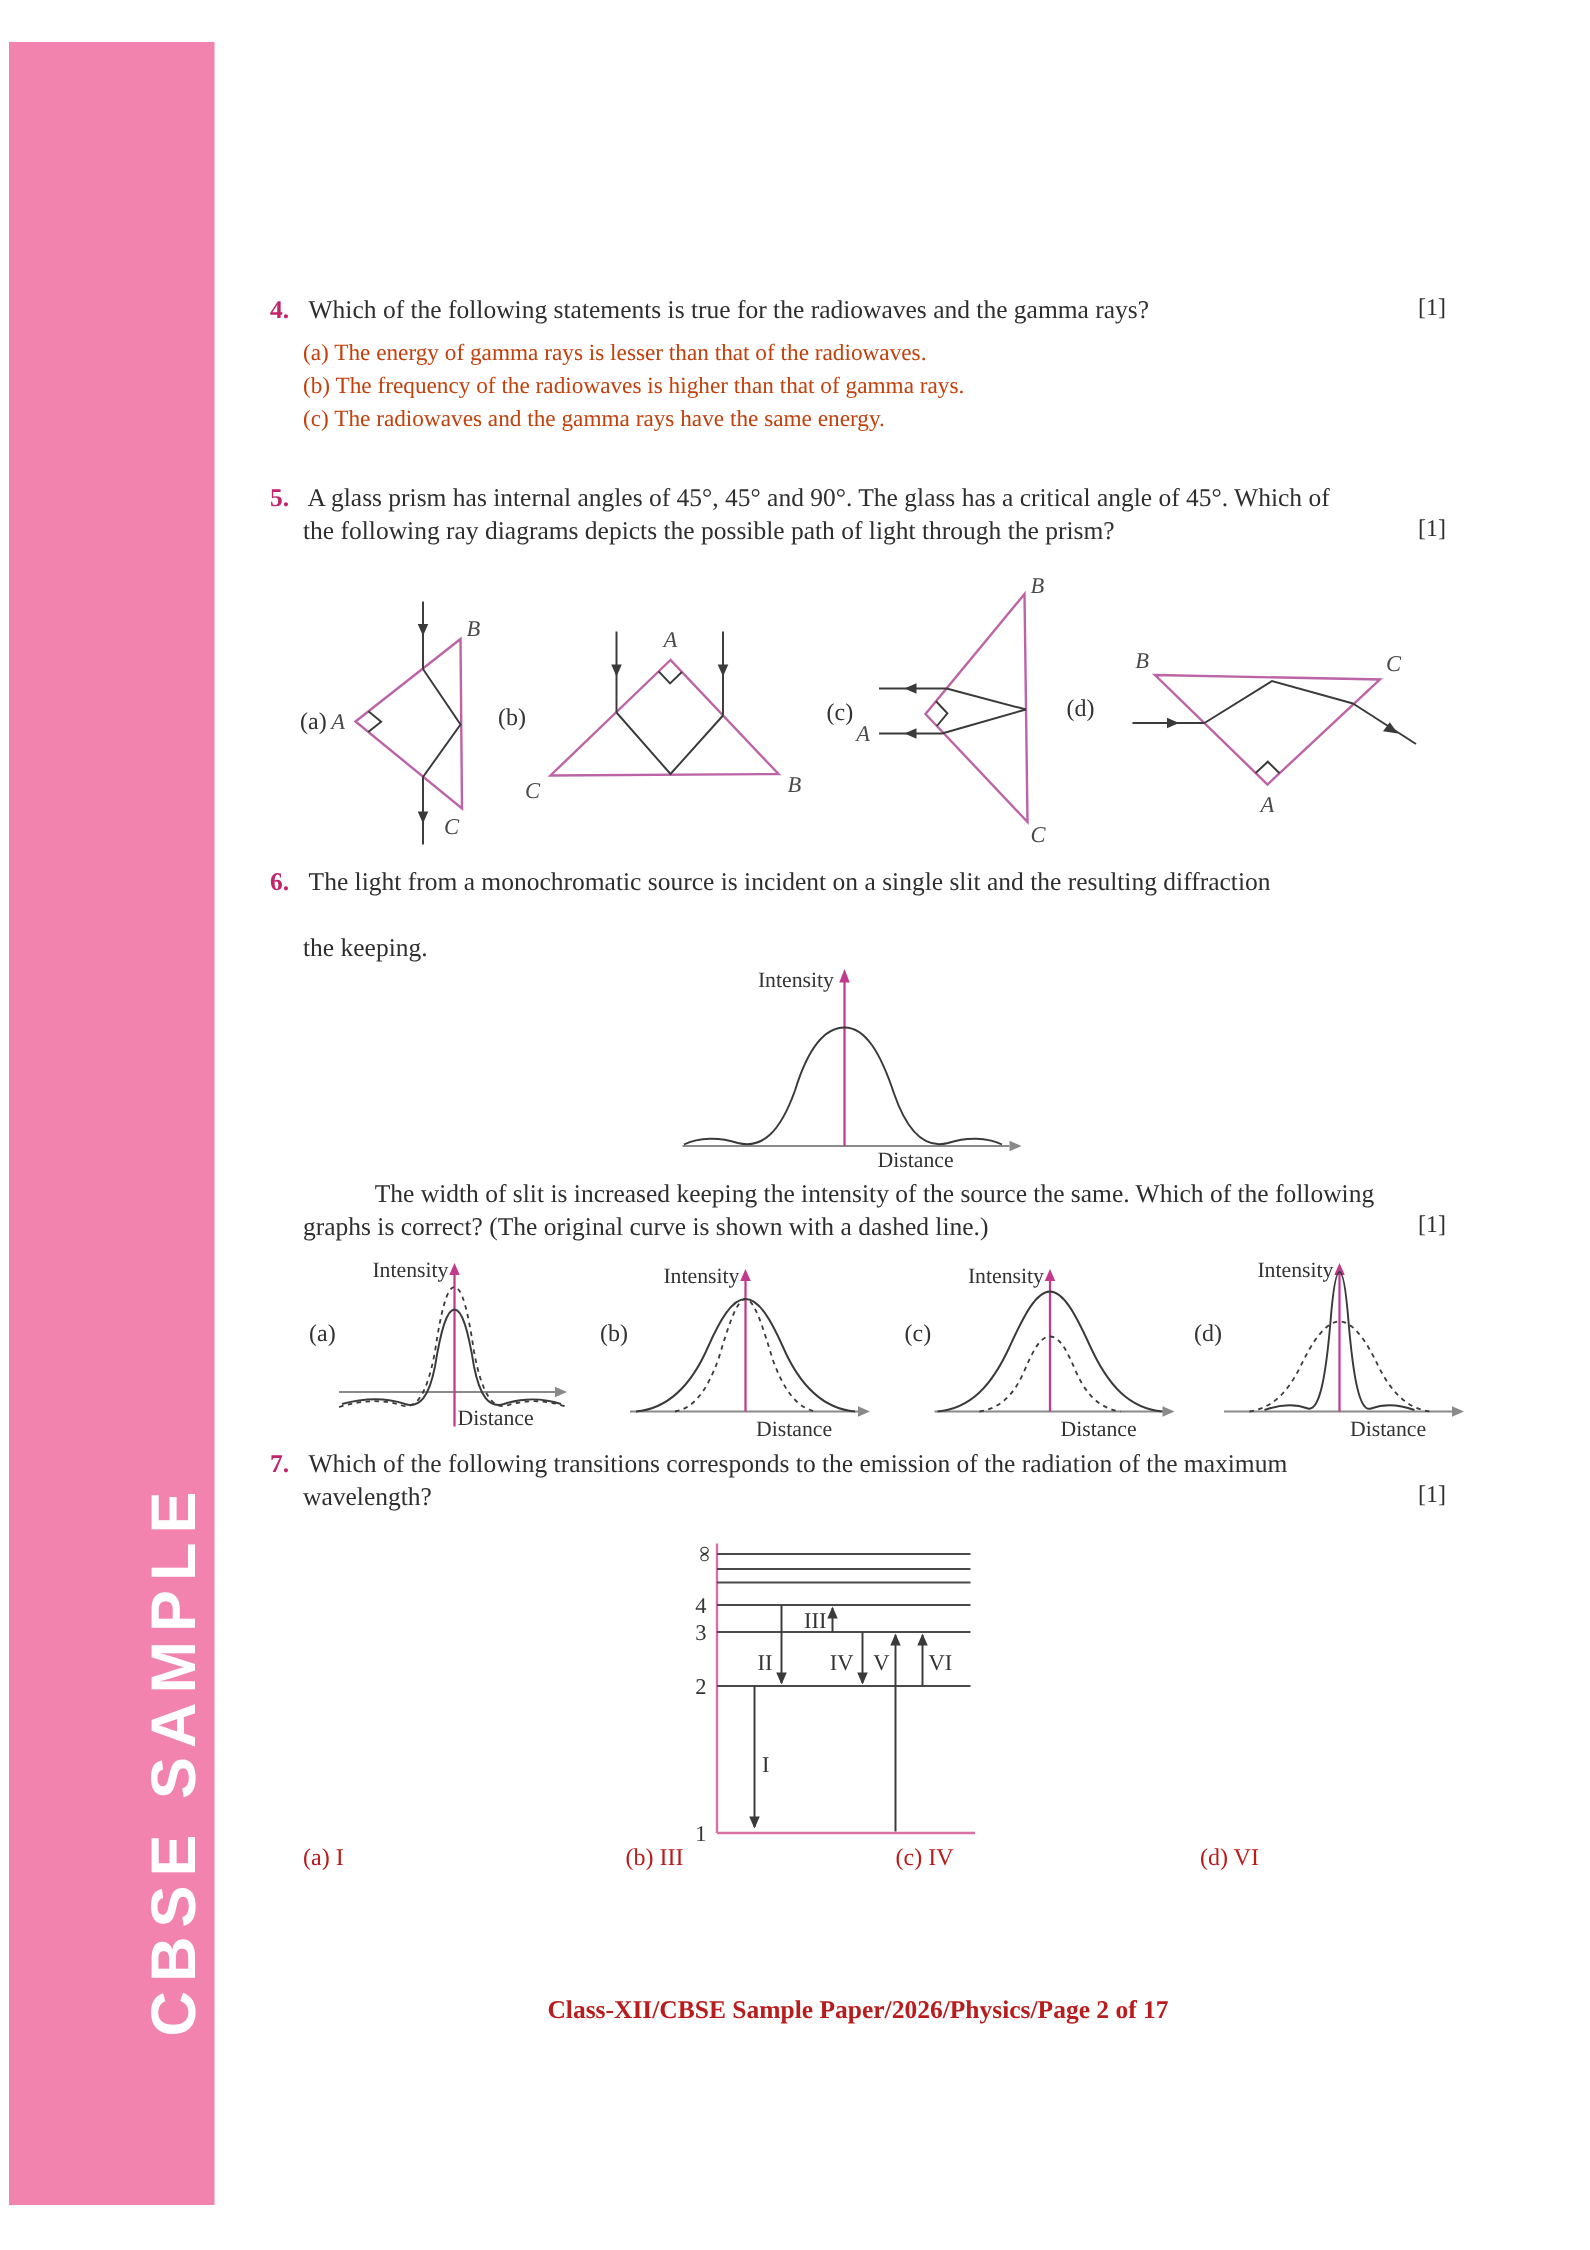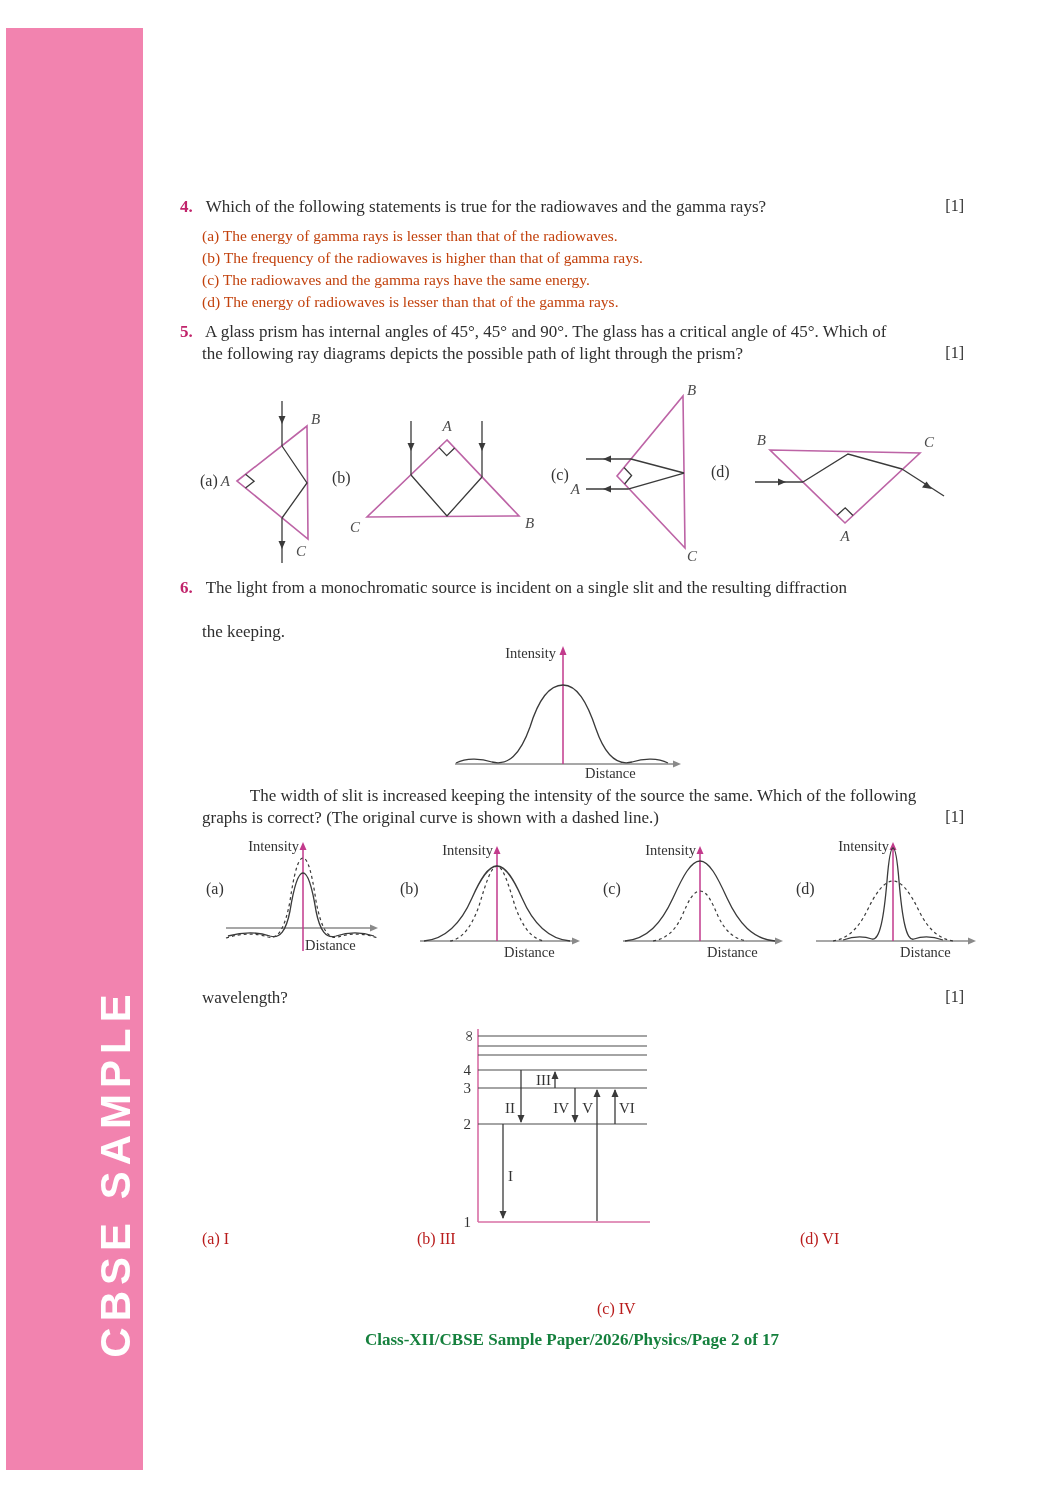--- a/index.html
+++ b/index.html
@@ -20,21 +20,21 @@
     font-weight:900; font-size:42px; letter-spacing:6px; color:#ffffff;
   }
   .qline { position:absolute; left:180px; width:784px; font-size:17px; }
   .qline.cont { left:202px; width:762px; }
   .qnum { color:#c1246b; font-weight:bold; margin-right:9px; }
   .marks { float:right; font-size:16px; color:#2e2e2e; }
   .opt { position:absolute; left:202px; width:762px; font-size:15.5px; color:#c2410c; }
   .q7opt { position:absolute; font-size:16px; color:#b91c1c; }
   .footer {
     position:absolute; left:180px; top:1330px; width:784px; text-align:center;
-    font-weight:bold; font-size:17px; color:#15803d;
+    font-weight:bold; font-size:17px; color:#b91c1c;
   }
   svg { position:absolute; overflow:visible; }
   .edge { stroke:#bd64a6; stroke-width:1.6; fill:none; }
   .ray  { stroke:#3a3a3a; stroke-width:1.3; fill:none; }
   .rayd { stroke:#3a3a3a; stroke-width:1.2; fill:none; stroke-dasharray:3 3; }
   .axis { stroke:#8a8a8a; stroke-width:1.3; fill:none; }
   .maxis{ stroke:#c23a8c; stroke-width:1.5; fill:none; }
   .paxis{ stroke:#d86fa5; stroke-width:1.6; fill:none; }
   .lvl  { stroke:#4a4a4a; stroke-width:1.2; fill:none; }
   .ah   { fill:#3a3a3a; }
@@ -55,21 +55,20 @@
   </div>
 
   <div class="qline" style="top:197px;">
     <span class="marks">[1]</span>
     <span class="qnum">4.</span>
     <span>Which of the following statements is true for the radiowaves and the gamma rays?</span>
   </div>
   <div class="opt" style="top:227px;">(a) The energy of gamma rays is lesser than that of the radiowaves.</div>
   <div class="opt" style="top:249px;">(b) The frequency of the radiowaves is higher than that of gamma rays.</div>
   <div class="opt" style="top:271px;">(c) The radiowaves and the gamma rays have the same energy.</div>
-  <div class="opt" style="top:293px;">(d) The energy of radiowaves is lesser than that of the gamma rays.</div>
 
   <div class="qline" style="top:322px;font-family:Liberation Serif, serif;">
     <span class="qnum">5.</span>
     <span>A glass prism has internal angles of 45°, 45° and 90°. The glass has a critical angle of 45°. Which of</span>
   </div>
   <div class="qline cont" style="top:344px;">
     <span class="marks">[1]</span>
     <span>the following ray diagrams depicts the possible path of light through the prism?</span>
   </div>
 
@@ -196,20 +195,24 @@
     <line class="axis" x1="28" y1="105" x2="180" y2="105"></line>
     <polygon class="gah" points="180,101.5 180,108.5 188,105"></polygon>
     <line class="maxis" x1="105" y1="105" x2="105" y2="12"></line>
     <polygon class="mah" points="101.5,14 108.5,14 105,6"></polygon>
     <path class="ray" d="M 55 104 C 66 100 76 100 84 103 C 92 105 96 80 99 45 C 101 20 103 12 105 12 C 107 12 109 20 111 45 C 114 80 118 106 126 103 C 134 100 144 100 155 104"></path>
     <path class="rayd" d="M 45 105 C 58 103 69 95 79 75 C 87 58 96 45 105 45 C 114 45 123 58 131 75 C 141 95 152 103 165 105"></path>
     <text class="glab" x="101" y="15" text-anchor="end">Intensity</text>
     <text class="glab" x="112" y="121">Distance</text>
   </svg>
 
+  <div class="qline" style="top:966px;">
+    <span class="qnum">7.</span>
+    <span>Which of the following transitions corresponds to the emission of the radiation of the maximum</span>
+  </div>
   <div class="qline cont" style="top:988px;">
     <span class="marks">[1]</span>
     <span>wavelength?</span>
   </div>
 
   <svg style="left:455px; top:1026px;" width="210" height="205" viewBox="0 0 210 205">
     <line class="paxis" x1="23" y1="3" x2="23" y2="196"></line>
     <line class="paxis" x1="23" y1="196" x2="195" y2="196"></line>
     <line class="lvl" x1="23" y1="10" x2="192" y2="10"></line>
     <line class="lvl" x1="23" y1="20" x2="192" y2="20"></line>
@@ -243,18 +246,18 @@
     <polygon class="ah" points="138.5,71 145.5,71 142,63"></polygon>
     <text class="elab" x="138" y="87" text-anchor="end">V</text>
 
     <line class="ray" x1="160" y1="98" x2="160" y2="64"></line>
     <polygon class="ah" points="156.5,71 163.5,71 160,63"></polygon>
     <text class="elab" x="164" y="87">VI</text>
   </svg>
 
   <div class="q7opt" style="left:202px; top:1230px;">(a) I</div>
   <div class="q7opt" style="left:395px; top:1230px;margin-left:22px;">(b) III</div>
-  <div class="q7opt" style="left:597px; top:1300px;">(c) IV</div>
+  <div class="q7opt" style="left:597px; top:1230px;">(c) IV</div>
   <div class="q7opt" style="left:800px; top:1230px;">(d) VI</div>
 
   <div class="footer">Class-XII/CBSE Sample Paper/2026/Physics/Page 2 of 17</div>
 
 </div>
 
 </body></html>

